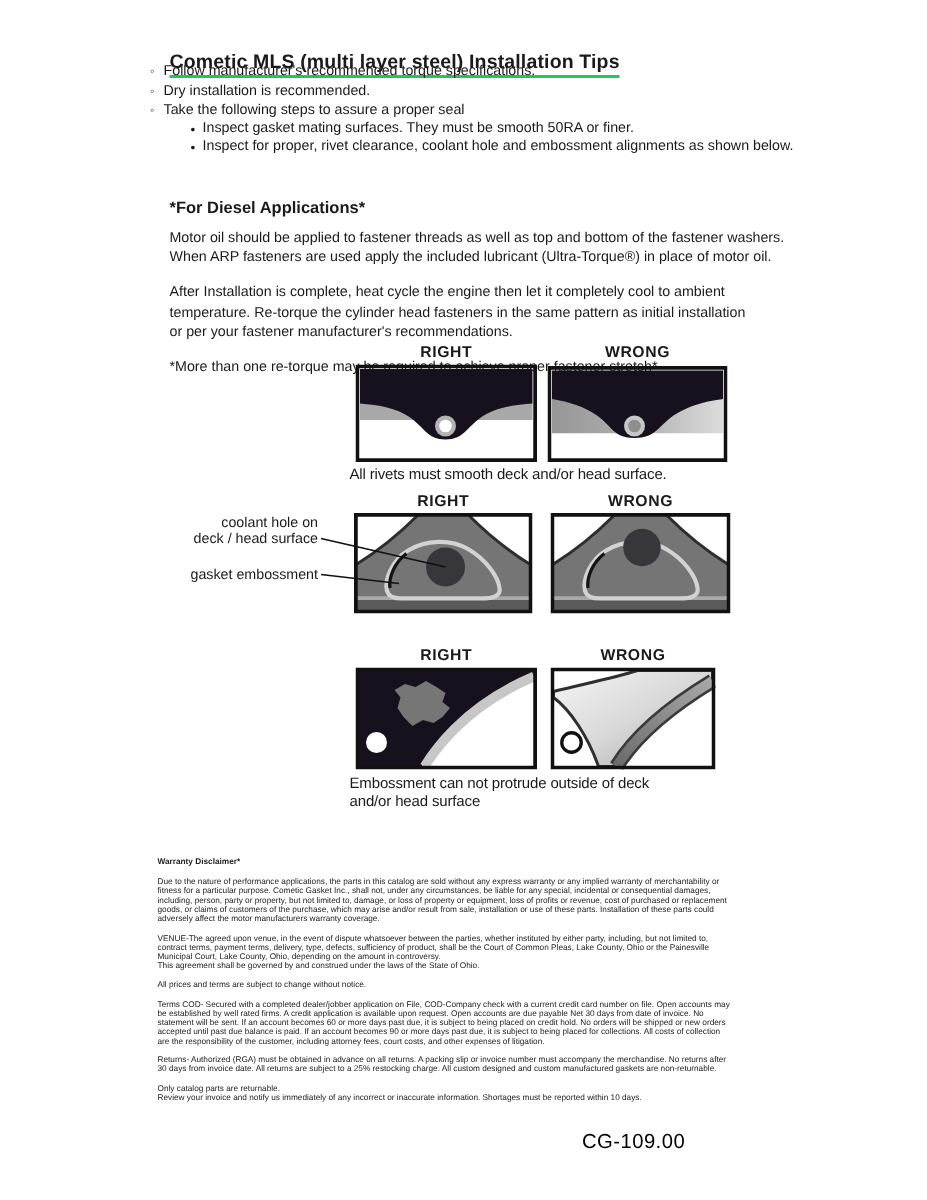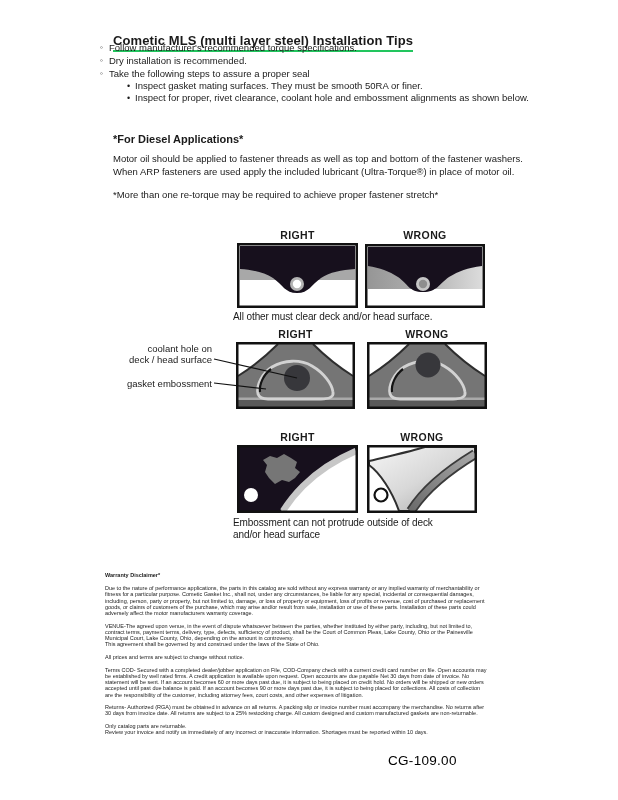--- a/index.html
+++ b/index.html
@@ -52,20 +52,23 @@
     <div class="tip-row"><span class="mark">◦</span><span>Dry installation is recommended.</span></div>
     <div class="tip-row"><span class="mark">◦</span><span>Take the following steps to assure a proper seal</span></div>
     <div class="tip-row sub"><span class="mark">•</span><span>Inspect gasket mating surfaces.  They must be smooth 50RA or finer.</span></div>
     <div class="tip-row sub"><span class="mark">•</span><span>Inspect for proper, rivet clearance, coolant hole and embossment alignments as shown below.</span></div>
   </div>
 
   <div class="diesel">
     <h2>*For Diesel Applications*</h2>
     <p class="ml">Motor oil should be applied to fastener threads as well as top and bottom of the fastener washers.
 When ARP fasteners are used apply the included lubricant (Ultra-Torque®) in place of motor oil.</p>
+    <p class="ml">After Installation is complete, heat cycle the engine then let it completely cool to ambient
+temperature. Re-torque the cylinder head fasteners in the same pattern as initial installation
+or per your fastener manufacturer's recommendations.</p>
     <p class="ml">*More than one re-torque may be required to achieve proper fastener stretch*</p>
   </div>
 
   <div class="set1">
     <div class="dg-label" style="left:0;width:121px;top:0;">RIGHT</div>
     <div class="dg-label" style="left:128px;width:120px;top:0;">WRONG</div>
 
     <svg class="box" style="left:0;top:14px;" width="121" height="65" viewBox="0 0 121 65">
       <rect x="3" y="25" width="115" height="12" fill="#a8a8a8"></rect>
       <rect x="3" y="37" width="115" height="25" fill="#ffffff"></rect>
@@ -84,21 +87,21 @@
         </linearGradient>
       </defs>
       <rect x="3" y="22" width="114" height="23" fill="url(#g1w)"></rect>
       <rect x="3" y="45" width="114" height="16" fill="#ffffff"></rect>
       <path d="M3,3 H117 V22 C102,24 94,27 84,33 C74,40 72,48 58,48 C44,48 43,40 33,33 C24,27 15,24 3,22 Z" fill="#17101d"></path>
       <circle cx="58" cy="40" r="7" fill="#c6c6c6"></circle>
       <circle cx="58" cy="40" r="4.2" fill="#8e8e8e"></circle>
       <rect x="1.25" y="1.25" width="117.5" height="61.5" fill="none" stroke="#111" stroke-width="2.5"></rect>
     </svg>
 
-    <div class="dg-caption" style="left:-4px;top:82px;white-space:nowrap;">All other must clear deck and/or head surface.</div>
+    <div class="dg-caption" style="left:-4px;top:82px;white-space:nowrap;">All rivets must smooth deck and/or head surface.</div>
   </div>
 
   <div class="set2">
     <div class="dg-label" style="left:116px;width:119px;top:0;">RIGHT</div>
     <div class="dg-label" style="left:247px;width:120px;top:0;">WRONG</div>
 
     <div class="callout-text ml" style="top:15px;">coolant hole on
 deck / head surface</div>
     <div class="callout-text" style="top:50px;">gasket embossment</div>
 

